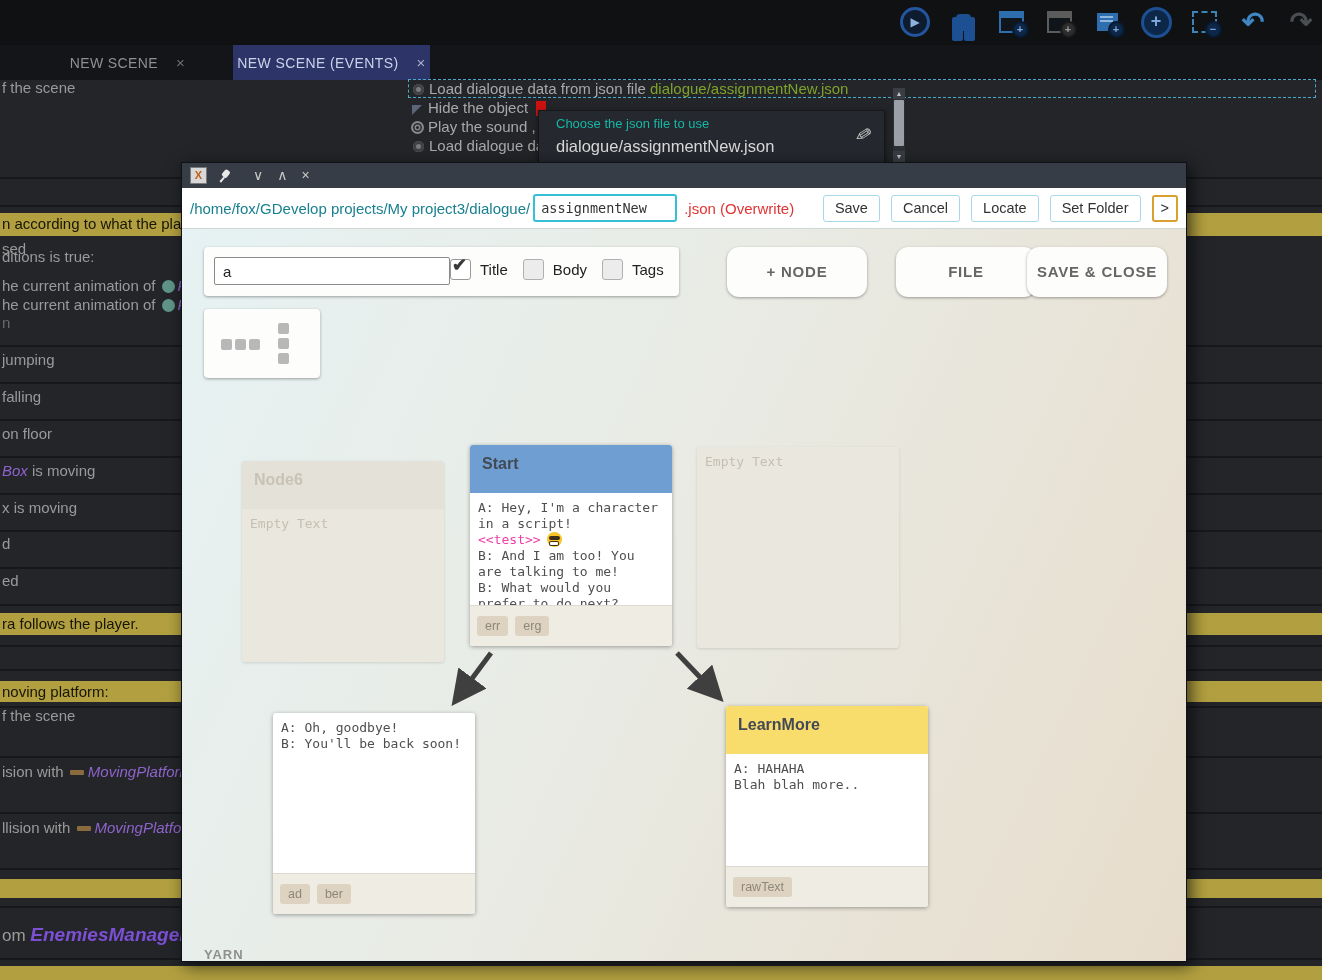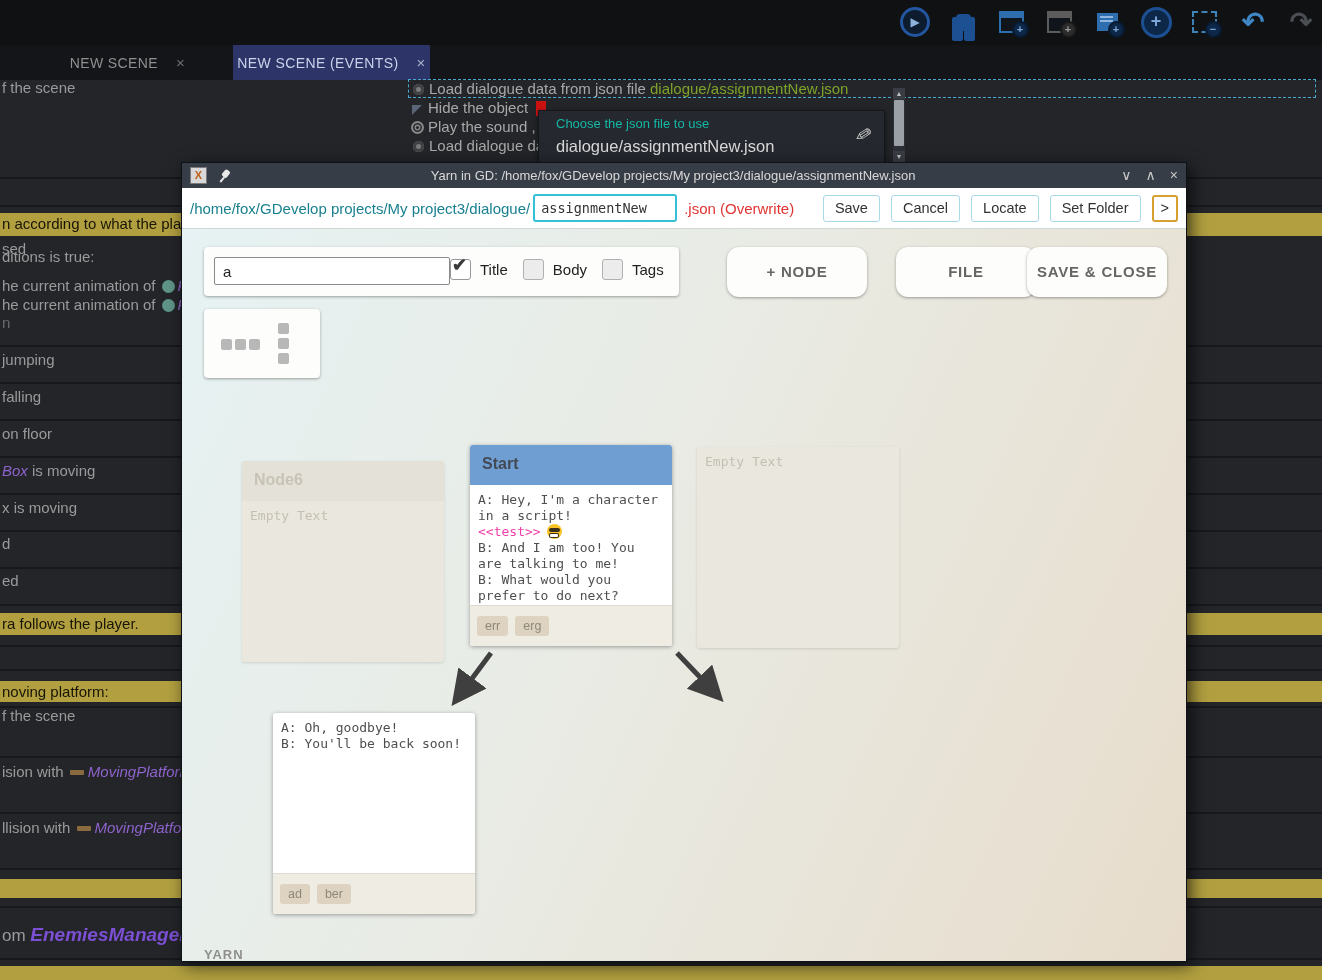--- a/index.html
+++ b/index.html
@@ -80,21 +80,21 @@
   .ckrow{position:absolute;left:246px;top:12px;display:flex;align-items:center}
   .ckbox{width:19px;height:19px;border:1px solid #b0b0b0;border-radius:3px;background:#ececec;position:relative}
   .ckbox.checked{background:#fff;border-color:#999}
   .ckmark{position:absolute;left:1px;top:-6px;font-size:18px;color:#3a3a3a;font-weight:bold}
   .cklabel{font-size:15px;color:#222;margin:0 15px 0 9px}
   .abtn{position:absolute;width:140px;height:50px;background:#fdfdfc;border-radius:12px;box-shadow:0 1px 3px rgba(0,0,0,.35);
         text-align:center;line-height:50px;font-weight:bold;font-size:15px;color:#666;letter-spacing:.8px}
   .zsq{position:absolute;width:11px;height:11px;background:#b8b8b8;border-radius:2px}
 
   .node{position:absolute;width:202px;height:201px;border-radius:3px;box-shadow:0 1px 4px rgba(0,0,0,.35);display:flex;flex-direction:column;overflow:hidden;background:#fff;z-index:2}
-  .nhead{height:40px;box-sizing:border-box;padding:10px 0 0 12px;font-size:16px;font-weight:bold;color:#434a55}
+  .nhead{height:48px;box-sizing:border-box;padding:10px 0 0 12px;font-size:16px;font-weight:bold;color:#434a55}
   .nbody{flex:1;padding:7px 8px;font-family:"DejaVu Sans Mono",monospace;font-size:13px;line-height:16px;color:#4f4f4f;white-space:pre-wrap;overflow:hidden}
   .nfoot{height:41px;background:#efece4;border-top:1px solid #ddd9cf;display:flex;align-items:center;padding-left:7px;gap:7px;box-sizing:border-box}
   .tagchip{background:#ded3c0;color:#8e887a;font-size:12.5px;padding:3px 8px;border-radius:3px}
   .node.ghost{background:#eae7de;box-shadow:0 1px 3px rgba(0,0,0,.12);z-index:1}
   .node.ghost .nhead{background:#e4e1d8;color:#c8c3b6}
   .node.ghost .nbody{color:#c4bfb2}
   .cmd{color:#ee3fa8}
   .emojiface{display:inline-block;width:15px;height:15px;border-radius:50%;background:#f7c325;vertical-align:-3px;margin-left:6px}
   .emojiface::before{content:"";display:block;margin:4px auto 0;width:11px;height:4px;background:#3a2f1a;border-radius:2px}
   .emojiface::after{content:"";display:block;margin:2px auto 0;width:8px;height:3px;background:#fff;border-radius:1px;box-shadow:0 0 0 1px #3a2f1a}
@@ -232,21 +232,20 @@
   <div class="varr" style="top:0">▲</div>
   <div class="vthumb"></div>
   <div class="varr" style="bottom:0">▼</div>
 </div>
 
 <div class="abs dialog">
 
   <div class="titlebar">
     <div class="appicon">X</div>
     <div class="pin"></div>
-    <div class="dtitle">Yarn in GD: /home/fox/GDevelop projects/My project3/dialogue/assignmentNew.json</div>
     <span class="winctl">∨</span>
     <span class="winctl">∧</span>
     <span class="winctl">×</span>
   </div>
 
   <div class="pathbar">
     <span class="pathtext">/home/fox/GDevelop projects/My project3/dialogue/</span>
     <input class="fninput" value="assignmentNew" style="">
     <span class="pathsuffix">.json (Overwrite)</span>
     <span class="pspacer"></span>
@@ -311,20 +310,28 @@
 
     <div class="node" style="left:91px;top:484px">
       <div class="nbody">A: Oh, goodbye!
 B: You'll be back soon!</div>
       <div class="nfoot">
         <span class="tagchip">ad</span>
         <span class="tagchip">ber</span>
       </div>
     </div>
 
+    <div class="node" style="left:544px;top:477px">
+      <div class="nhead" style="background:#f8dc6c">LearnMore</div>
+      <div class="nbody">A: HAHAHA
+Blah blah more..</div>
+      <div class="nfoot">
+        <span class="tagchip">rawText</span>
+      </div>
+    </div>
 
     <svg class="arrowsvg" viewBox="0 0 1004 732">
       <defs>
         <marker id="ah" markerWidth="7" markerHeight="7" refX="4.5" refY="3.5" orient="auto">
           <path d="M0,0 L7,3.5 L0,7 z" fill="#3f3f3f"></path>
         </marker>
       </defs>
       <line x1="309" y1="424" x2="277" y2="467" stroke="#3f3f3f" stroke-width="5" marker-end="url(#ah)"></line>
       <line x1="495" y1="424" x2="533" y2="464" stroke="#3f3f3f" stroke-width="5" marker-end="url(#ah)"></line>
     </svg>

